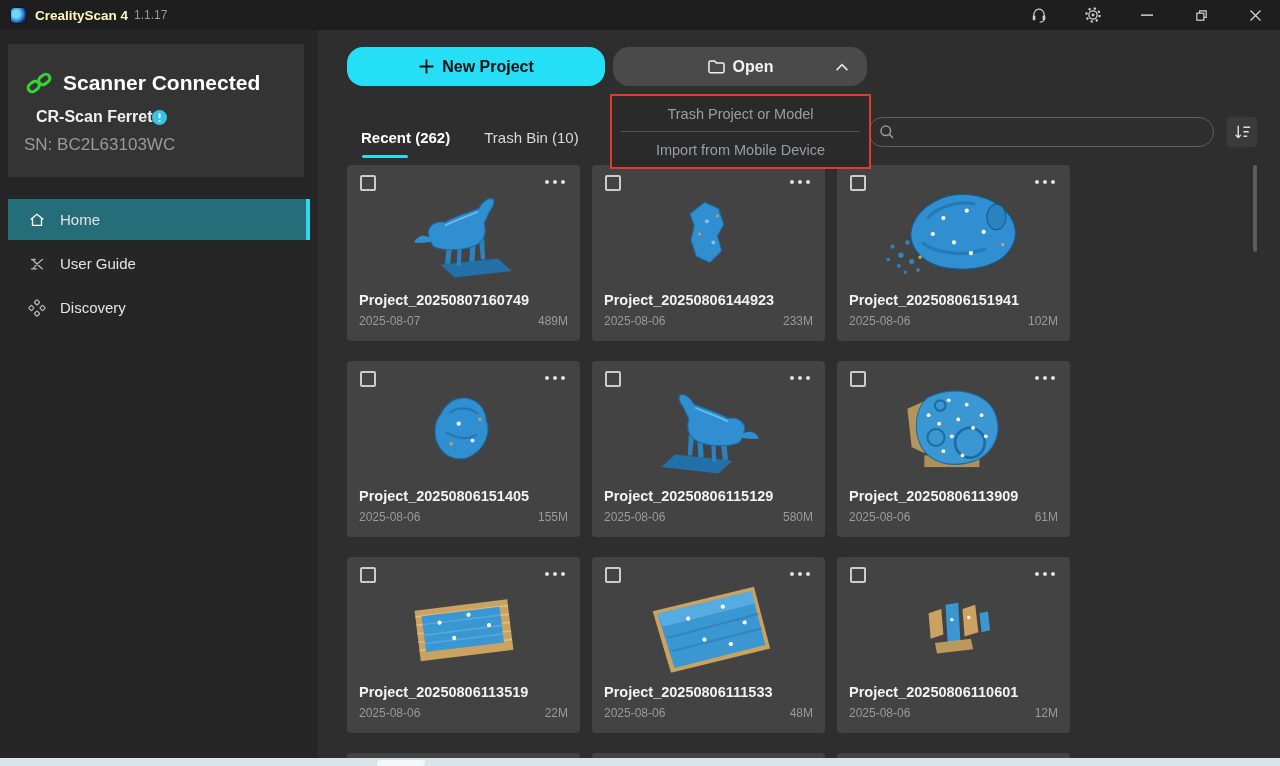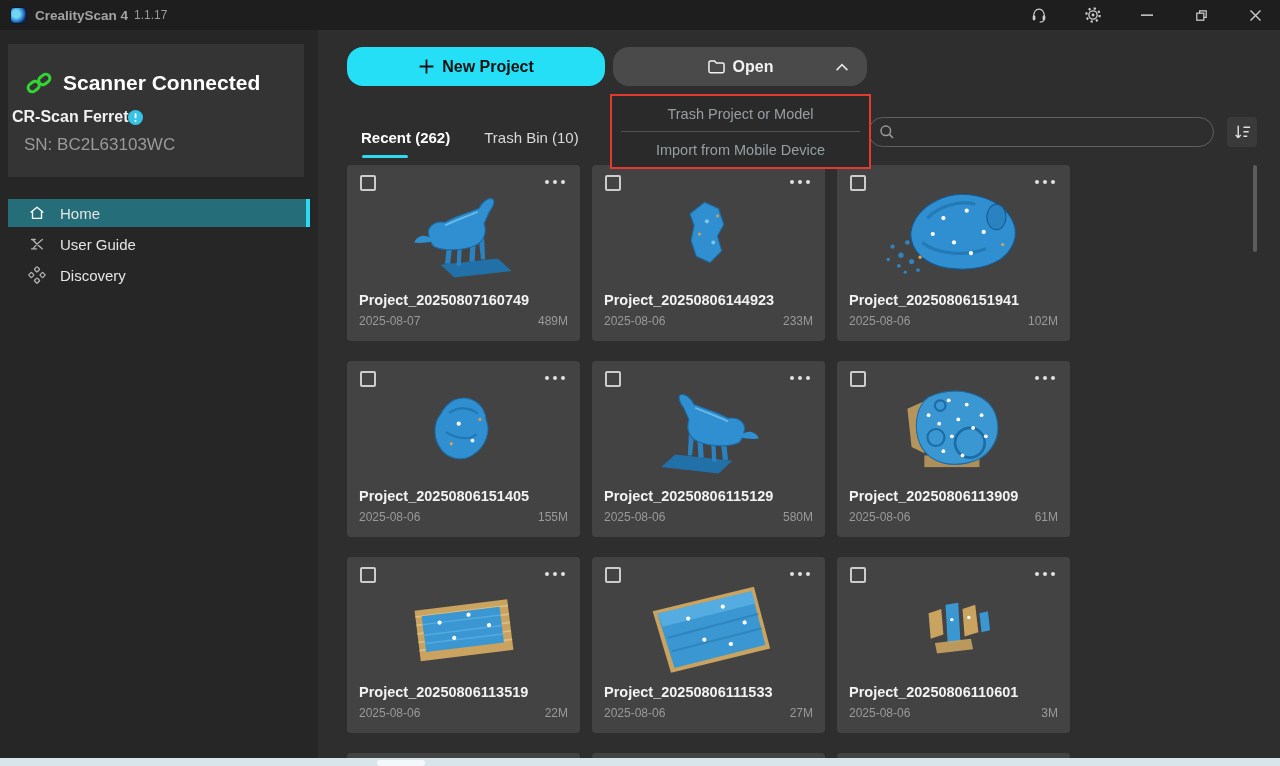--- a/index.html
+++ b/index.html
@@ -6,36 +6,36 @@
   html,body { width:1280px; height:766px; overflow:hidden; background:#2e2e2e;
               font-family:"Liberation Sans", sans-serif; }
   .app { position:absolute; inset:0; }
 
   
   .titlebar { position:absolute; left:0; top:0; width:1280px; height:30px;
               background:#1e1e1e; display:flex; align-items:center; }
   .app-icon { width:17px; height:17px; margin-left:10px; border-radius:4px;
               background:radial-gradient(circle at 35% 40%, #6fd7f0 0 28%, #2b7fd4 55%, #15264d 75%);
               border:1px solid #0d1830; }
-  .app-name { color:#a3a3a3; font-size:13.5px; font-weight:bold; margin-left:8px; }
+  .app-name { color:#fef9c3; font-size:13.5px; font-weight:bold; margin-left:8px; }
   .app-version { color:#9b9b9b; font-size:12px; margin-left:6px; }
   .win-controls { margin-left:auto; display:flex; align-items:center; gap:36px; padding-right:16px; }
   .win-btn { width:18px; height:18px; display:flex; align-items:center; justify-content:center; cursor:pointer; }
 
   
   .sidebar { position:absolute; left:0; top:30px; width:318px; height:728px; background:#262626; }
   .status-panel { position:absolute; left:8px; top:14px; width:296px; height:133px; background:#343434; }
   .status-row { display:flex; align-items:center; gap:11px; margin:26px 0 0 18px; }
   .status-title { color:#ffffff; font-size:21px; font-weight:bold; }
-  .device-row { display:flex; align-items:center; margin:12px 0 0 4px; }
+  .device-row { display:flex; align-items:center; margin:12px 0 0 28px; }
   .device-name { color:#f0f0f0; font-size:16px; font-weight:bold; }
   .serial { color:#9a9a9a; font-size:17px; margin:9px 0 0 16px; }
 
   .side-menu { position:absolute; left:0; top:169px; width:318px; }
-  .menu-item { position:relative; height:28px; margin:0 8px 3px 8px; display:flex; align-items:center;
+  .menu-item { position:relative; height:41px; margin:0 8px 3px 8px; display:flex; align-items:center;
                gap:14px; padding-left:20px; color:#e4e4e4; font-size:15px; cursor:pointer; }
   .menu-item.active { background:#256d78; }
   .menu-item.active::after { content:""; position:absolute; right:0; top:0; width:4px; height:100%; background:#2fd9ef; }
 
   
   .main { position:absolute; left:318px; top:30px; width:962px; height:728px; background:#2e2e2e; }
 
   .btn { position:absolute; top:17px; height:39px; border:none; border-radius:16px; display:flex;
          align-items:center; justify-content:center; gap:7px; font-size:16px; font-weight:bold;
          cursor:pointer; font-family:"Liberation Sans", sans-serif; }
@@ -460,38 +460,38 @@
             <i></i>
             <i></i>
             <i></i>
           </div>
         <svg class="thumb" viewBox="0 0 160 100">
             <use href="#thumb-sheet-blue"></use>
           </svg>
         <div class="card-name">Project_20250806111533</div>
         <div class="card-meta">
             <span>2025-08-06</span>
-            <span>27M</span>
+            <span>48M</span>
           </div>
       </div>
 
       <div class="card">
         <div class="card-check"></div>
         <div class="card-dots">
             <i></i>
             <i></i>
             <i></i>
           </div>
         <svg class="thumb" viewBox="0 0 160 100">
             <use href="#thumb-scatter"></use>
           </svg>
         <div class="card-name">Project_20250806110601</div>
         <div class="card-meta">
             <span>2025-08-06</span>
-            <span>3M</span>
+            <span>12M</span>
           </div>
       </div>
 
       <div class="card"></div>
       <div class="card"></div>
       <div class="card"></div>
     </div>
   </div>
 
   <div class="bottom-strip"></div>

